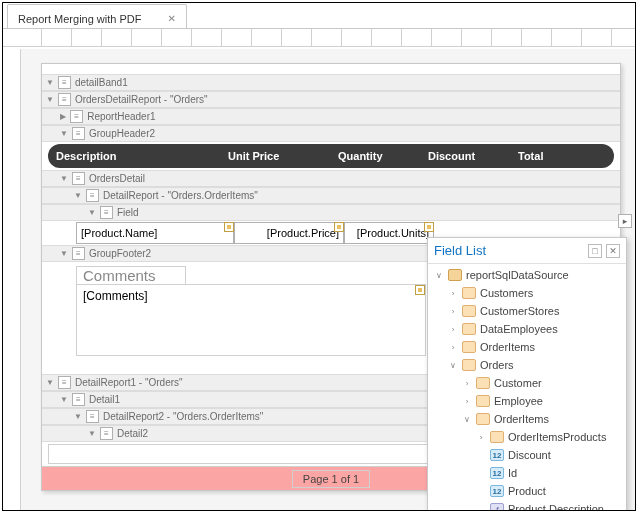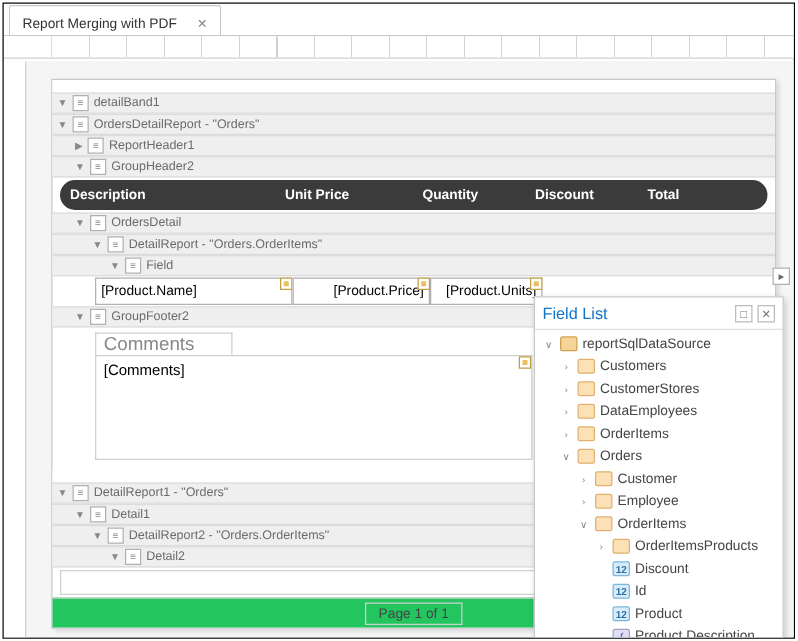--- a/index.html
+++ b/index.html
@@ -1,21 +1,21 @@
 <!DOCTYPE html>
 <html><head>
 <meta charset="utf-8">
 <style>
   * { box-sizing: border-box; margin: 0; padding: 0; font-family: "Segoe UI", Tahoma, sans-serif; }
   body { background: #fff; width: 638px; height: 513px; overflow: hidden; position: relative; }
   .frame { position: absolute; inset: 2px; border: 1px solid #000; overflow: hidden; }
 
   
   .top-tab-row { height: 26px; background: #fff; display: flex; align-items: flex-end; border-bottom: 1px solid #c8c8c8; padding-left: 4px; }
-  .top-tab { border: 1px solid #c8c8c8; border-bottom: none; background: #fff; height: 24px; font-size: 11px; padding: 4px 10px 0 10px; display: flex; align-items: center; gap: 10px; color: #333; border-radius: 2px 2px 0 0; }
+  .top-tab { border: 1px solid #c8c8c8; border-bottom: none; background: #fff; height: 24px; font-size: 11px; padding: 4px 10px 0 10px; display: flex; align-items: center; gap: 20px; color: #333; border-radius: 2px 2px 0 0; }
   .top-tab .x { font-size: 10px; color: #888; margin-left: 6px; }
 
   
   .ruler { height: 18px; background: #fff; border-bottom: 1px solid #d0d0d0; position: relative; overflow: hidden; }
   .ruler-inner { position: absolute; left: 38px; right: 0; top: 0; bottom: 0; background: repeating-linear-gradient(to right, #d0d0d0 0 1px, transparent 1px 30px); }
 
   
   .canvas-area { position: absolute; top: 46px; bottom: 0; left: 0; right: 0; background: #f5f5f5; overflow: hidden; }
   .left-ruler { position: absolute; top: 0; bottom: 0; left: 0; width: 18px; background: #fff; border-right: 1px solid #d0d0d0; }
   .paper { position: absolute; left: 38px; top: 14px; width: 580px; background: #fff; border: 1px solid #c8c8c8; box-shadow: 2px 2px 4px rgba(0,0,0,0.15); }
@@ -42,27 +42,27 @@
   .data-cell { border: 1px solid #d0d0d0; background: #fff; display: flex; align-items: center; padding-left: 4px; position: relative; }
   .data-cell.sel { border: 1px solid #b0b0b0; }
   .dc1 { width: 158px; }
   .dc2 { width: 110px; text-align: right; justify-content: flex-end; padding-right: 4px; }
   .dc3 { width: 90px; text-align: right; justify-content: flex-end; padding-right: 4px; }
   .smart-tag { position: absolute; right: -1px; top: -1px; width: 10px; height: 10px; background: #fff; border: 1px solid #c0a040; }
   .smart-tag::after { content: ""; position: absolute; inset: 2px; background: #e8c060; }
 
   .comments-box { margin: 4px 6px 8px 34px; width: 350px; }
   .comments-label { border: 1px solid #d0d0d0; border-bottom: none; height: 18px; font-size: 15px; color: #888; padding-left: 6px; display: flex; align-items: center; width: 110px; }
-  .comments-area { border: 1px solid #d0d0d0; height: 84px; font-size: 12px; padding: 4px 6px; position: relative; }
+  .comments-area { border: 1px solid #d0d0d0; height: 72px; font-size: 12px; padding: 4px 6px; position: relative; }
   .comments-area .smart-tag { right: 0; top: 0; }
 
   .source-row { margin: 2px 6px; border: 1px solid #d0d0d0; background: #fff; height: 20px; font-size: 11px; display: flex; align-items: center; justify-content: flex-end; padding-right: 6px; position: relative; }
   .source-row .smart-tag { right: 0; top: 0; }
 
-  .page-footer { border-top: 1px solid #d0d0d0; height: 24px; display: flex; align-items: center; justify-content: center; font-size: 11px; background: #22c55e; color: #444; }
+  .page-footer { border-top: 1px solid #d0d0d0; height: 24px; display: flex; align-items: center; justify-content: center; font-size: 11px; background: #fca5a5; color: #444; }
 
   .gap { height: 10px; background: #fff; }
 
   
   .panel { position: absolute; right: 8px; top: 188px; width: 200px; height: 298px; background: #fff; border: 1px solid #c8c8c8; box-shadow: 2px 2px 6px rgba(0,0,0,0.2); display: flex; flex-direction: column; }
   .panel-title { height: 26px; border-bottom: 1px solid #e0e0e0; display: flex; align-items: center; padding: 0 6px; font-size: 13px; color: #1274c4; }
   .panel-title .spacer { flex: 1; }
   .panel-title .btn { width: 14px; height: 14px; border: 1px solid #bbb; margin-left: 4px; font-size: 9px; display: inline-flex; align-items: center; justify-content: center; color: #777; }
   .tree { flex: 1; overflow: auto; font-size: 11px; color: #444; padding: 2px 0; }
   .node { display: flex; align-items: center; height: 18px; padding-right: 4px; gap: 4px; white-space: nowrap; }

